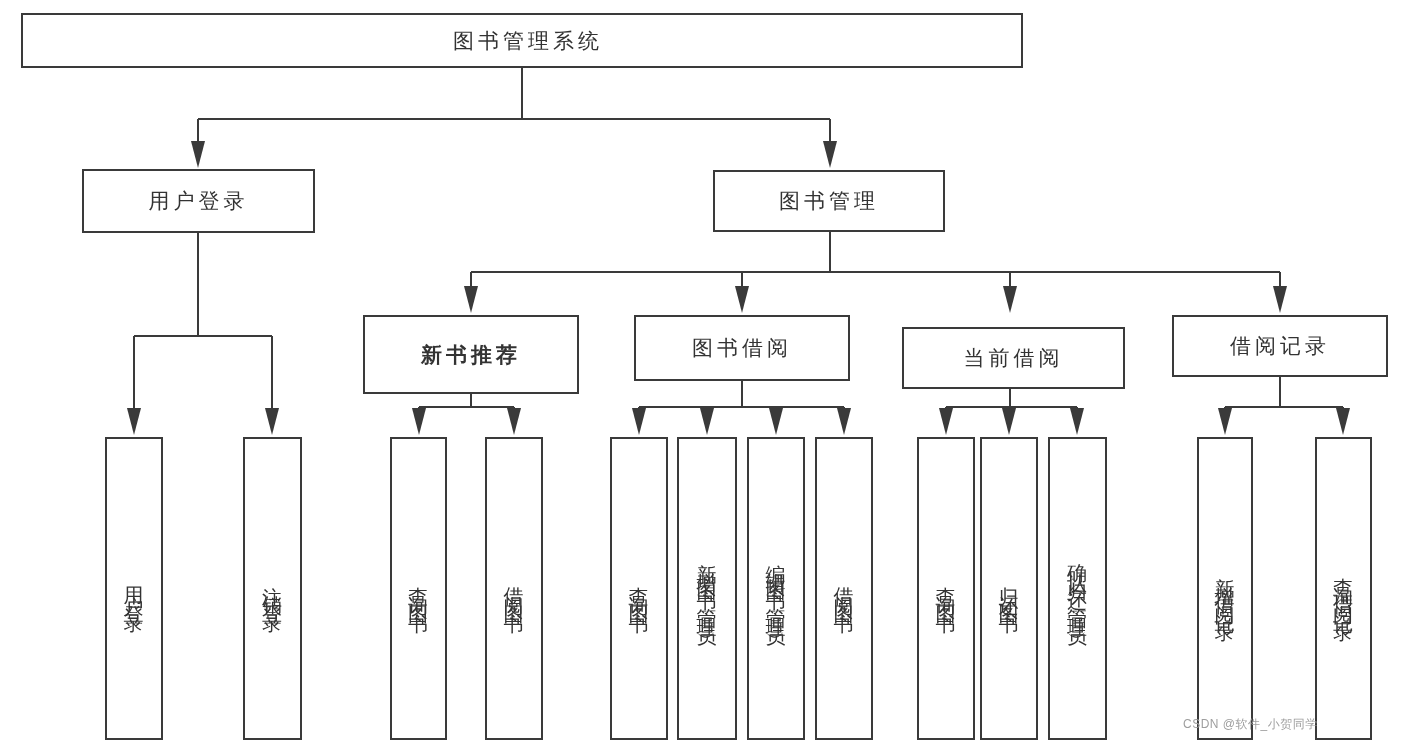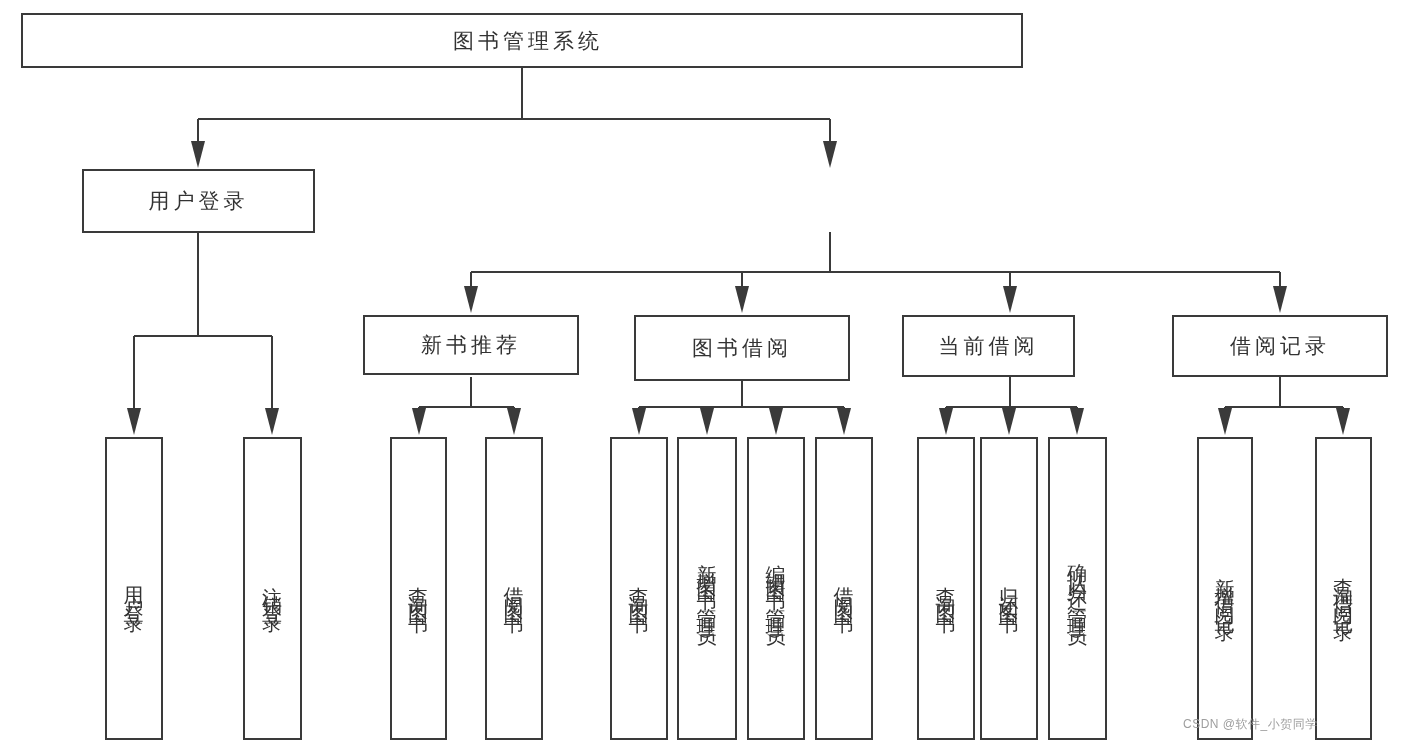--- a/index.html
+++ b/index.html
@@ -82,24 +82,25 @@
     <polygon points="939,408 953,408 946,435"></polygon>
     <polygon points="1002,408 1016,408 1009,435"></polygon>
     <polygon points="1070,408 1084,408 1077,435"></polygon>
     <polygon points="1218,408 1232,408 1225,435"></polygon>
     <polygon points="1336,408 1350,408 1343,435"></polygon>
   </svg>
 
   <div class="node h" style="left:21px; top:13px; width:1002px; height:55px;padding-left:12px;">图书管理系统</div>
 
   <div class="node h" style="left:82px; top:169px; width:233px; height:64px;">用户登录</div>
+  <div class="node h" style="left:713px; top:170px; width:232px; height:62px;">图书管理</div>
 
-  <div class="node h" style="left:363px; top:315px; width:216px; height:60px;">新书推荐</div>
+  <div class="node h" style="left:363px; top:315px; width:216px; height:79px;font-weight:bold;">新书推荐</div>
   <div class="node h" style="left:634px; top:315px; width:216px; height:66px;">图书借阅</div>
-  <div class="node h" style="left:902px; top:315px; width:173px; height:62px;">当前借阅</div>
+  <div class="node h" style="left:902px; top:327px; width:223px; height:62px;">当前借阅</div>
   <div class="node h" style="left:1172px; top:315px; width:216px; height:62px;">借阅记录</div>
 
   <div class="node v" style="left:105px; top:437px; width:58px; height:303px;">用户登录</div>
   <div class="node v" style="left:243px; top:437px; width:59px; height:303px;">注销登录</div>
 
   <div class="node v" style="left:390px; top:437px; width:57px; height:303px;">查询图书</div>
   <div class="node v" style="left:485px; top:437px; width:58px; height:303px;">借阅图书</div>
 
   <div class="node v" style="left:610px; top:437px; width:58px; height:303px;">查询图书</div>
   <div class="node v" style="left:677px; top:437px; width:60px; height:303px;">新增图书（管理员）</div>

